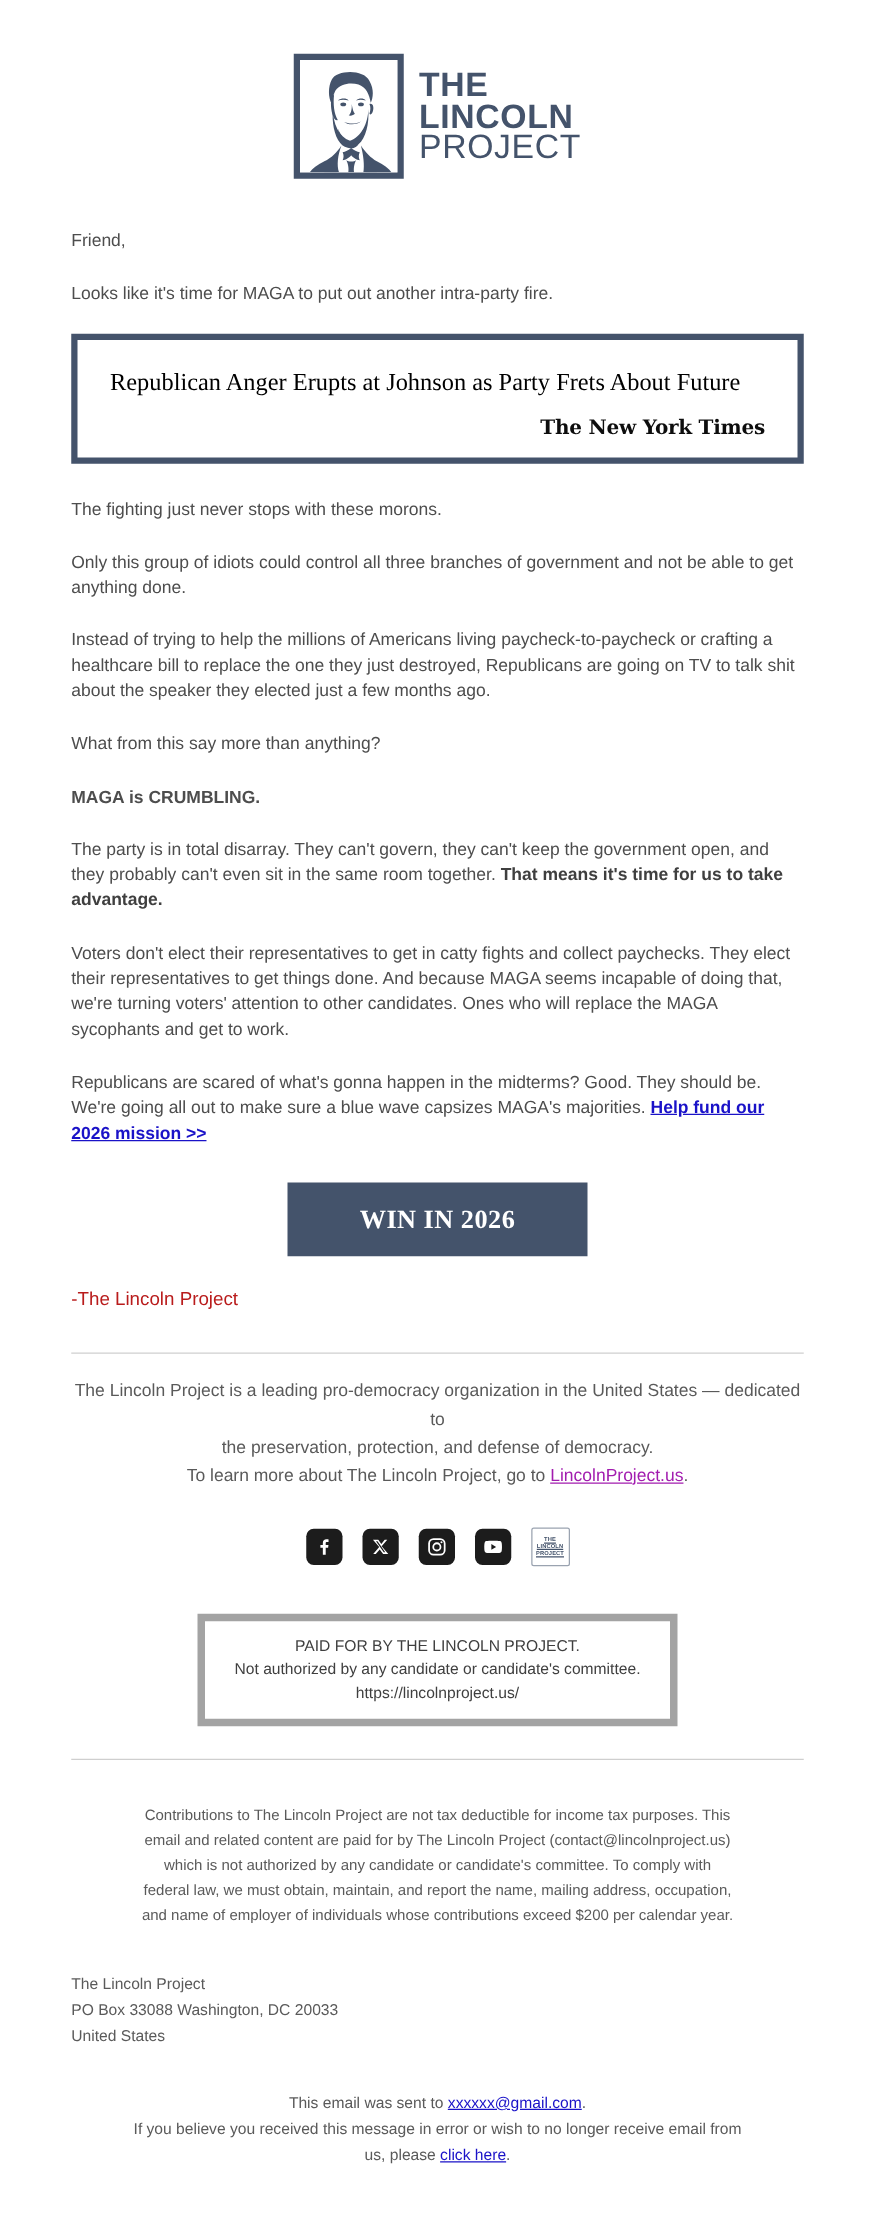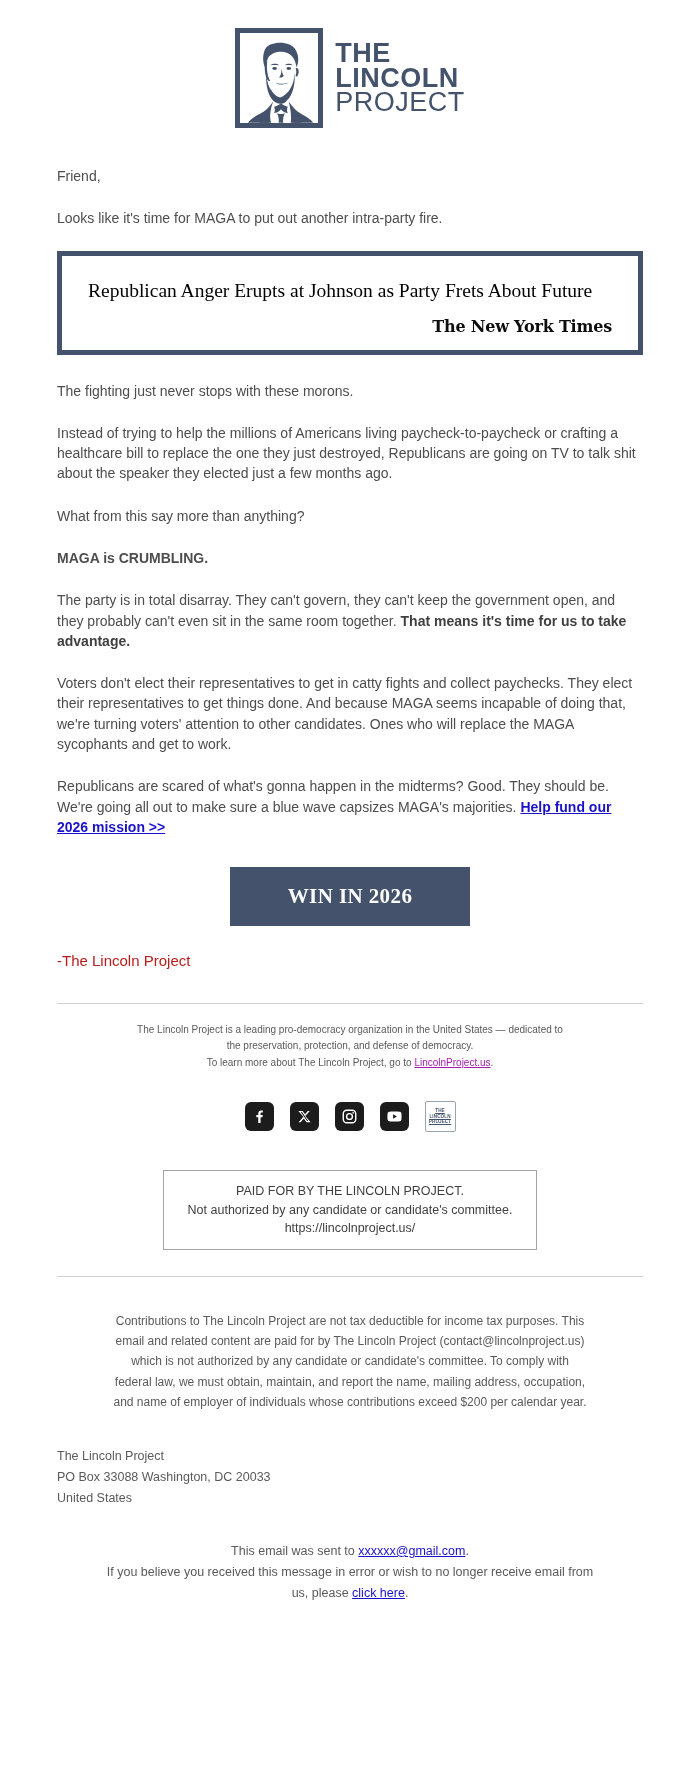--- a/index.html
+++ b/index.html
@@ -8,21 +8,21 @@
     background: #ffffff;
   }
   body {
     width: 700px;
     font-family: "Liberation Sans", sans-serif;
     color: #4a4a4a;
     -webkit-font-smoothing: antialiased;
   }
   .email-wrap {
     width: 700px;
-    margin: 0 auto;
+    margin: 15px auto;
     background: #ffffff;
   }
 
   
   .logo-header {
     padding: 28px 0 34px 0;
     text-align: center;
   }
   .logo-lockup {
     display: inline-flex;
@@ -137,21 +137,21 @@
   .rule {
     border: 0;
     border-top: 1px solid #cfcfcf;
     margin: 0 0 18px 0;
   }
   .footer-col {
     padding: 0 57px;
   }
   .footer-center {
     text-align: center;
-    font-size: 10px;
+    font-size: 14px;
     line-height: 1.62;
     color: #5a5a5a;
   }
   .footer-center a {
     color: #a21caf;
     text-decoration: underline;
   }
 
   
   .social-row {
@@ -186,21 +186,21 @@
     letter-spacing: 0.1px;
   }
 
   
   .paid-box-wrap {
     display: flex;
     justify-content: center;
     padding: 10px 0 26px 0;
   }
   .paid-box {
-    border: 1px solid #a3a3a3;
+    border: 6px solid #a3a3a3;
     padding: 11px 24px;
     text-align: center;
     font-size: 12.5px;
     line-height: 1.5;
     color: #3f3f3f;
   }
 
   .disclaimer {
     text-align: center;
     font-size: 12px;
@@ -285,20 +285,21 @@
     <p class="para">Looks like it's time for MAGA to put out another intra-party fire.</p>
 
     <div class="quote-card">
       <div class="quote-headline">Republican Anger Erupts at Johnson as Party Frets About Future</div>
       <div class="quote-source">
         <span class="nyt-mast">The New York Times</span>
       </div>
     </div>
 
     <p class="para">The fighting just never stops with these morons.</p>
+    <p class="para">Only this group of idiots could control all three branches of government and not be able to get anything done.</p>
     <p class="para">Instead of trying to help the millions of Americans living paycheck-to-paycheck or crafting a healthcare bill to replace the one they just destroyed, Republicans are going on TV to talk shit about the speaker they elected just a few months ago.</p>
     <p class="para">What from this say more than anything?</p>
     <p class="para bold-line">MAGA is CRUMBLING.</p>
 
     <p class="para"><span>The party is in total disarray. They can't govern, they can't keep the government open, and they probably can't even sit in the same room together. </span><span class="strong-inline">That means it's time for us to take advantage.</span></p>
 
     <p class="para">Voters don't elect their representatives to get in catty fights and collect paychecks. They elect their representatives to get things done. And because MAGA seems incapable of doing that, we're turning voters' attention to other candidates. Ones who will replace the MAGA sycophants and get to work.</p>
 
     <p class="para"><span>Republicans are scared of what's gonna happen in the midterms? Good. They should be. We're going all out to make sure a blue wave capsizes MAGA's majorities. </span><a class="inline-link" href="#">Help fund our 2026 mission &gt;&gt;</a></p>
 

